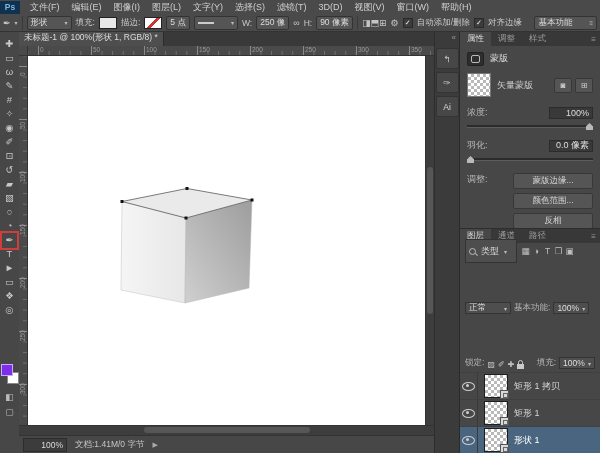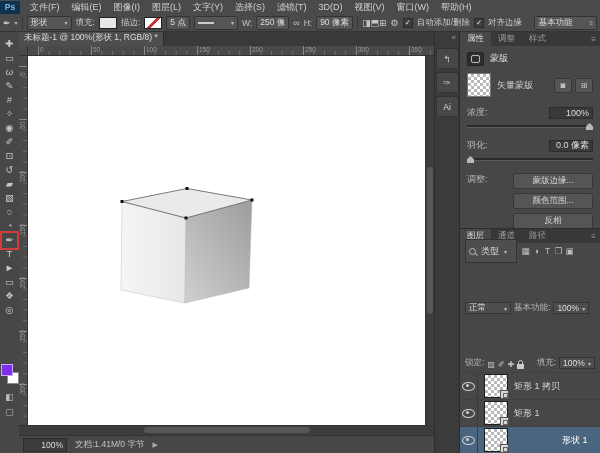--- a/index.html
+++ b/index.html
@@ -113,21 +113,21 @@
   .layer-row{height:26px;display:flex;align-items:center;border-top:1px solid #404040;position:relative;}
   .layer-row.selected{background:#4a657f;}
   .eye-cell{width:17px;height:26px;display:flex;align-items:center;justify-content:center;border-right:1px solid #3a3a3a;flex:none;}
   .eye{display:inline-block;width:11px;height:7px;border:1px solid #cfcfcf;border-radius:50%;position:relative;}
   .eye::after{content:"";position:absolute;left:3px;top:1px;width:3px;height:3px;border-radius:50%;background:#cfcfcf;}
   .lthumb{width:22px;height:22px;border:1px solid #1e1e1e;margin:0 6px;position:relative;flex:none;}
   .layer-row.bg-layer .lthumb{background:#fff;}
   .lbadge{position:absolute;right:-2px;bottom:-2px;width:9px;height:9px;background:#d9d9d9;border:1px solid #555;box-sizing:border-box;}
   .lbadge::after{content:"";position:absolute;left:2px;top:2px;width:3px;height:3px;border:1px solid #666;}
   .lname{color:#d5d5d5;font-size:9px;white-space:nowrap;overflow:hidden;}
-  .layer-row.selected .lname{color:#fff;margin-left:48px;}
+  .layer-row.selected .lname{color:#fff;}
   .layer-lock{margin-left:auto;margin-right:8px;display:none;}
   .layer-row.bg-layer .layer-lock{display:block;}
   #layers-bottom{margin-top:auto;height:16px;border-top:1px solid #333;display:flex;align-items:center;justify-content:flex-end;gap:6px;padding:0 7px;color:#b5b5b5;font-size:8.5px;flex:none;}
 </style>
 </head>
 <body>
 
 <div id="app">
 
   <div id="menubar">

